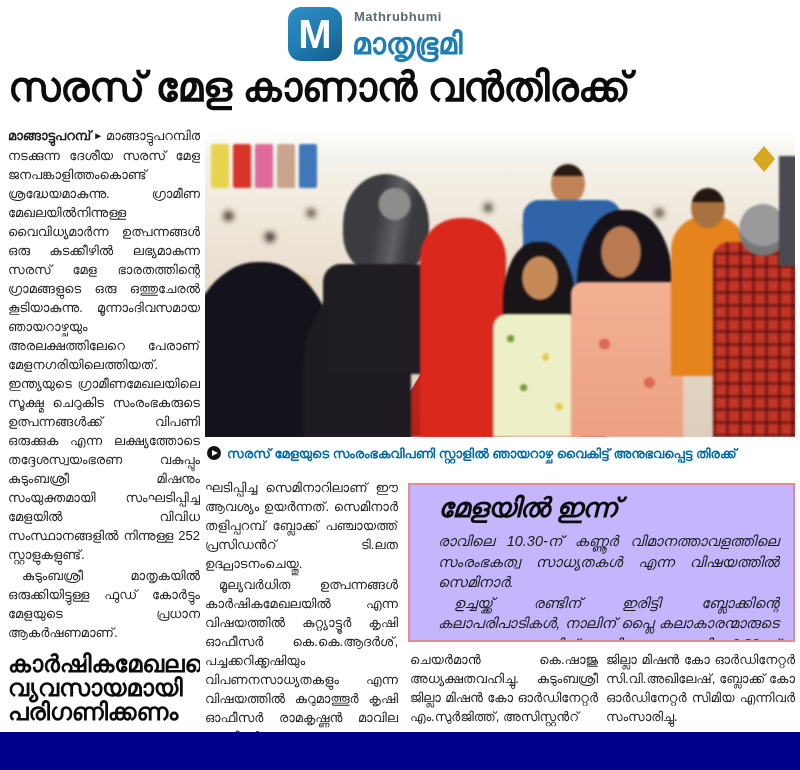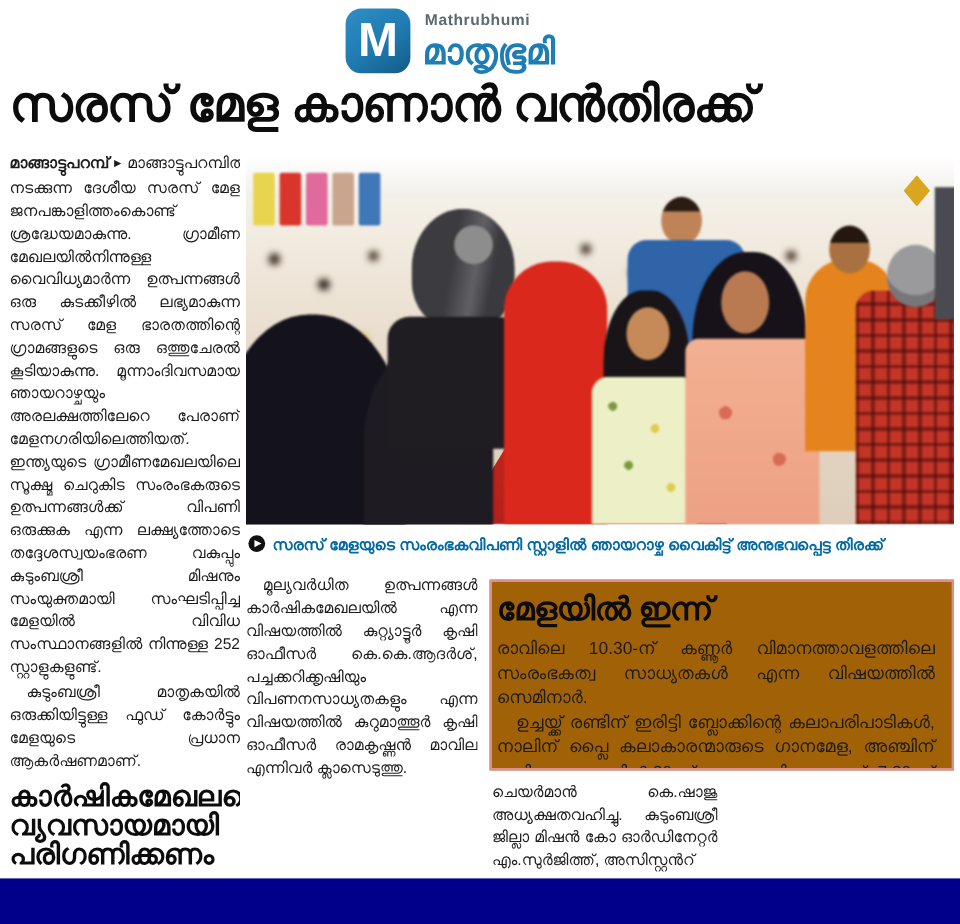--- a/index.html
+++ b/index.html
@@ -102,21 +102,21 @@
         clip-path:polygon(50% 0,100% 50%,50% 100%,0 50%);}
   
   .caption{position:absolute;left:207px;top:444px;width:588px;font-size:13px;font-weight:bold;
         color:#0369a1;}
   .play{display:inline-block;width:14px;height:14px;border-radius:50%;background:#111;
         position:relative;top:2px;margin-right:6px;}
   .play::after{content:"";position:absolute;left:5px;top:3.5px;border-left:6px solid #fff;
         border-top:3.5px solid transparent;border-bottom:3.5px solid transparent;}
   
   .infobox{position:absolute;left:408px;top:483px;width:387px;height:159px;box-sizing:border-box;
-        border:2px solid #dd8f8f;background:#a16207;padding:8px 14px 6px 4px;overflow:hidden;}
+        border:2px solid #dd8f8f;background:#c4b5fd;padding:8px 14px 6px 28px;overflow:hidden;font-style:italic;}
   .infobox h2{margin:0 0 7px 0;font-size:27px;color:#0c0c0c;letter-spacing:-.5px;}
   .infobox p{margin:0;font-size:14.5px;line-height:20.5px;text-align:justify;color:#1c1c1c;}
   .infobox p.ind{text-indent:16px;}
   
   .footer{position:absolute;left:0;top:732px;width:800px;height:38px;background:#00008b;}
   .footer span{position:absolute;left:4px;top:1px;color:#ffffff;font-size:18px;font-weight:bold;margin-top:39px;}
 </style>
 </head>
 <body>
 
@@ -165,31 +165,35 @@
     <div class="fig plaidman"></div>
     <div class="fig greyhead"></div>
     <div class="fig rightman"></div>
   </div>
 
   <div class="caption">
     <span class="play"></span><span>സരസ് മേളയുടെ സംരംഭകവിപണി സ്റ്റാളിൽ ഞായറാഴ്ച വൈകിട്ട് അനുഭവപ്പെട്ട തിരക്ക്</span>
   </div>
 
   <div class="col col2">
+    <p>ഘടിപ്പിച്ച സെമിനാറിലാണ് ഈ ആവശ്യം ഉയർന്നത്. സെമിനാർ തളിപ്പറമ്പ് ബ്ലോക്ക് പഞ്ചായത്ത് പ്രസിഡൻറ് ടി.ലത ഉദ്ഘാടനംചെയ്തു.</p>
     <p class="ind">മൂല്യവർധിത ഉത്പന്നങ്ങൾ കാർഷികമേഖലയിൽ എന്ന വിഷയത്തിൽ കുറ്റ്യാട്ടൂർ കൃഷി ഓഫീസർ കെ.കെ.ആദർശ്, പച്ചക്കറിക്കൃഷിയും വിപണനസാധ്യതകളും എന്ന വിഷയത്തിൽ കുറുമാത്തൂർ കൃഷി ഓഫീസർ രാമകൃഷ്ണൻ മാവില എന്നിവർ ക്ലാസെടുത്തു.</p>
 
   </div>
 
   <div class="infobox">
     <h2>മേളയിൽ ഇന്ന്</h2>
     <p>രാവിലെ 10.30-ന് കണ്ണൂർ വിമാനത്താവളത്തിലെ സംരംഭകത്വ സാധ്യതകൾ എന്ന വിഷയത്തിൽ സെമിനാർ.</p>
     <p class="ind">ഉച്ചയ്ക്ക് രണ്ടിന് ഇരിട്ടി ബ്ലോക്കിന്റെ കലാപരിപാടികൾ, നാലിന് പ്ലൈ കലാകാരന്മാരുടെ ഗാനമേള, അഞ്ചിന് വനിതാ പൂരക്കളി, 6.30-ന് സാംസ്കാരിക സദസ്സ്, 7.30-ന് എം.ആർ.പയ്യട്ടവും സംഘവും അവതരിപ്പിക്കുന്ന കഥാപ്രസംഗം 'ഉഷ്ണരാശി'.</p>
   </div>
 
   <div class="col col3">
     <p>ചെയർമാൻ കെ.ഷാജു അധ്യക്ഷതവഹിച്ചു. കുടുംബശ്രീ ജില്ലാ മിഷൻ കോ ഓർഡിനേറ്റർ എം.സുർജിത്ത്, അസിസ്റ്റൻറ്</p>
   </div>
+  <div class="col col4">
+    <p>ജില്ലാ മിഷൻ കോ ഓർഡിനേറ്റർ സി.വി.അഖിലേഷ്, ബ്ലോക്ക് കോ ഓർഡിനേറ്റർ സിമിയ എന്നിവർ സംസാരിച്ചു.</p>
+  </div>
 
   <div class="footer">
     <span>23/12/2019 IRITTY Pg 02</span>
   </div>
 
 </div>
 
 </body></html>

